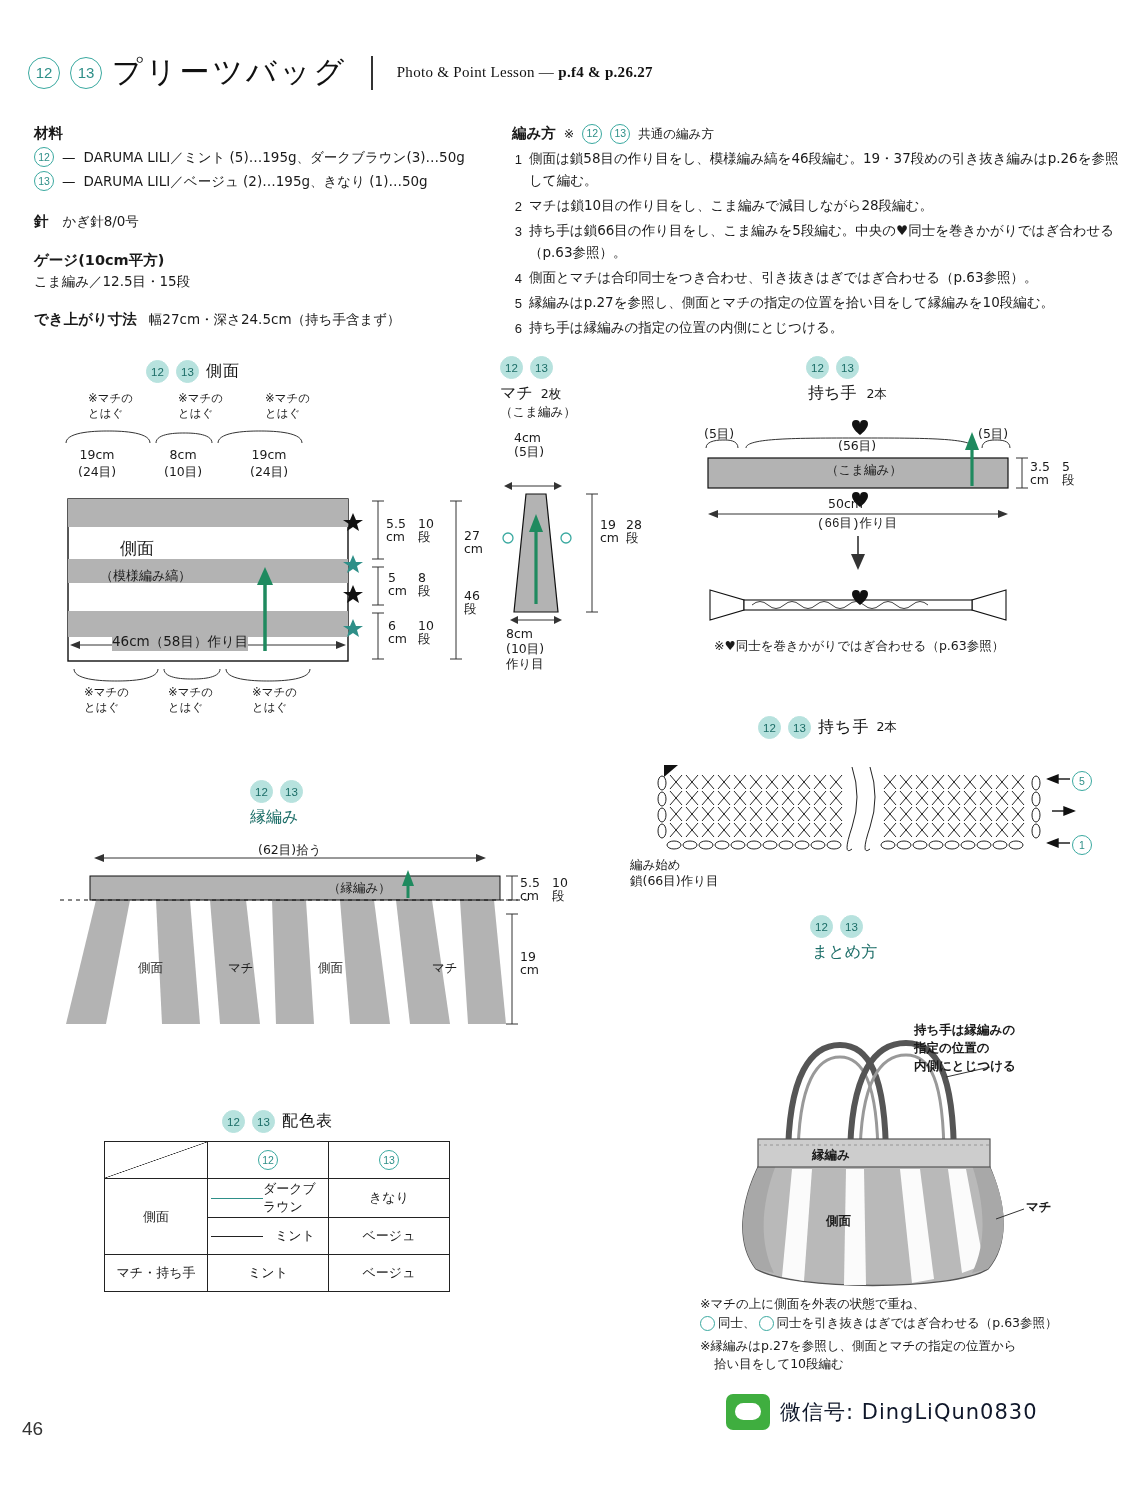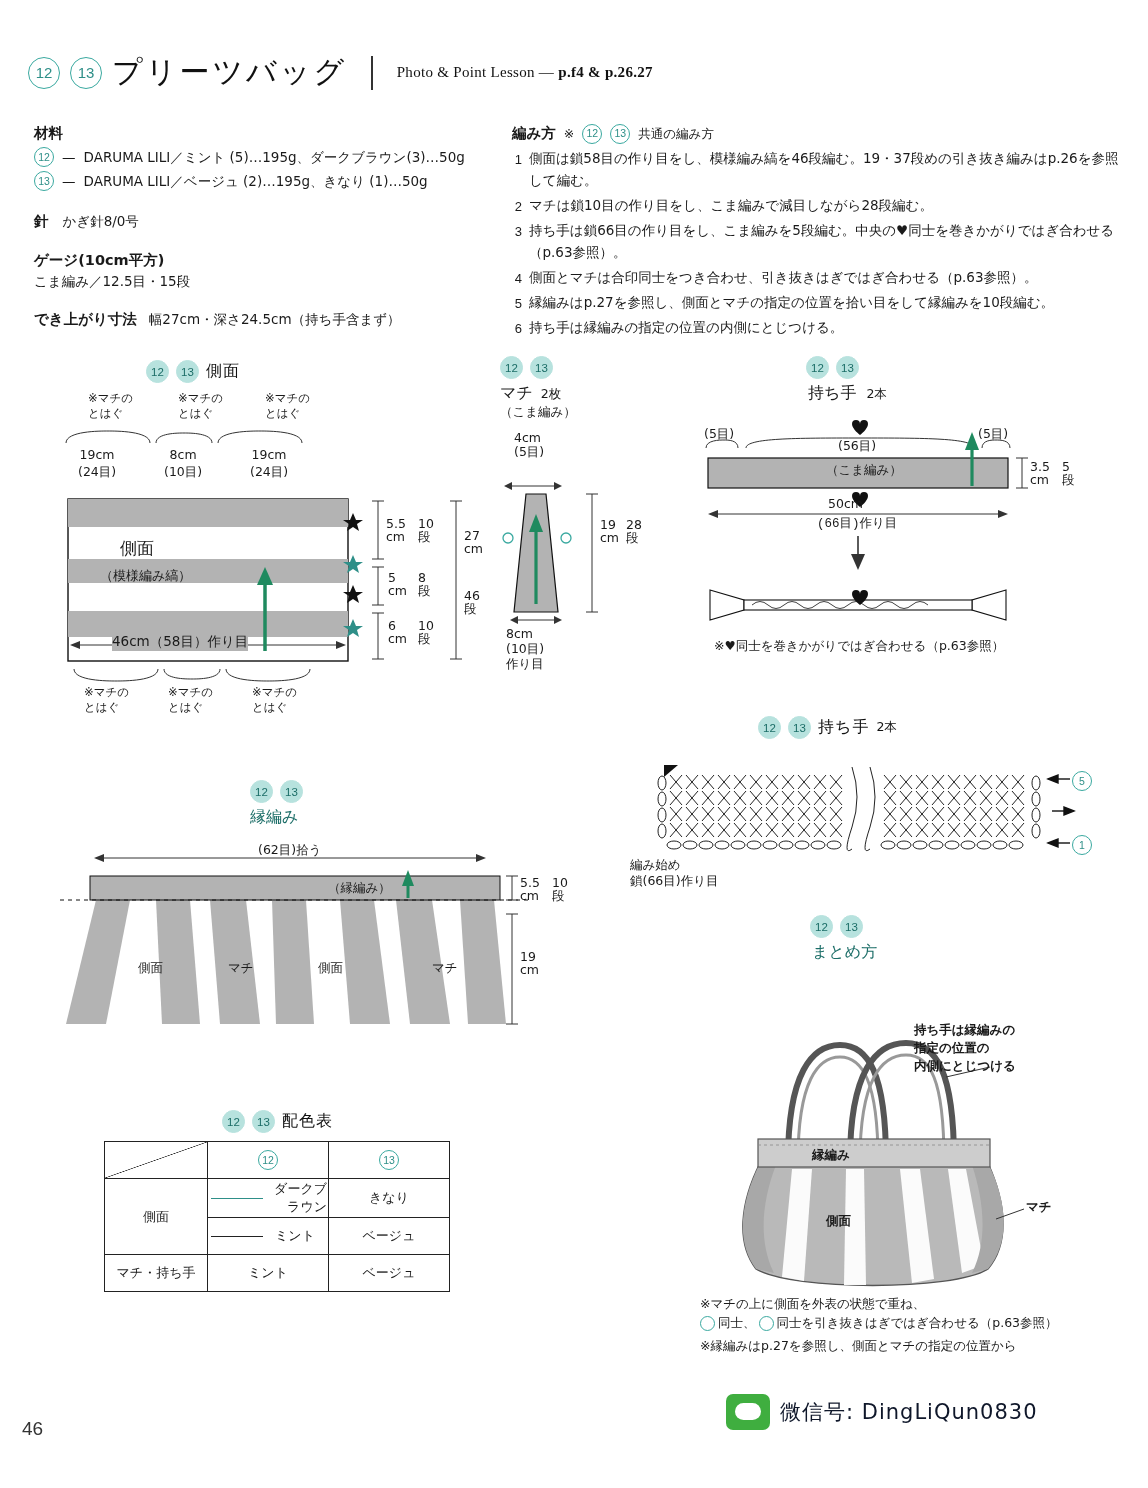--- a/index.html
+++ b/index.html
@@ -587,21 +587,21 @@
           <tr>
         <td class="c0 slash"></td>
         <td class="c1"><span class="mini-ring">12</span></td>
         <td class="c2"><span class="mini-ring">13</span></td>
       </tr>
       <tr>
         <td rowspan="2">側面</td>
         <td>
           <div style="display:flex;align-items:center;gap:0;justify-content:flex-start;padding-left:2px;">
             <span class="greenline"></span>
-            <span style="flex:1;text-align:right;">ダークブラウン</span>
+            <span style="flex:1;text-align:left;">ダークブラウン</span>
           </div>
         </td>
         <td>きなり</td>
       </tr>
       <tr>
         <td>
           <div style="display:flex;align-items:center;gap:0;justify-content:flex-start;padding-left:2px;">
             <span class="blackline"></span>
             <span style="flex:1;text-align:center;">ミント</span>
           </div>
@@ -661,20 +661,21 @@
 
     <div class="note" style="margin-top:-8px;">
       <div>※マチの上に側面を外表の状態で重ね、</div>
       <div style="display:flex;align-items:center;gap:3px;flex-wrap:wrap;">
         <span style="display:inline-block;width:13px;height:13px;border-radius:50%;border:1.3px solid #3aa9a0;"></span>
         <span>同士、</span>
         <span style="display:inline-block;width:13px;height:13px;border-radius:50%;border:1.3px solid #3aa9a0;"></span>
         <span>同士を引き抜きはぎではぎ合わせる（p.63参照）</span>
       </div>
       <div style="margin-top:4px;">※縁編みはp.27を参照し、側面とマチの指定の位置から</div>
+      <div style="margin-left:14px;">拾い目をして10段編む</div>
     </div>
   </div>
 
   <div class="pgno">46</div>
   <div class="wechat">
     <div class="wbox"></div>
     <div class="wtxt">微信号: DingLiQun0830</div>
   </div>
 
 </div>

